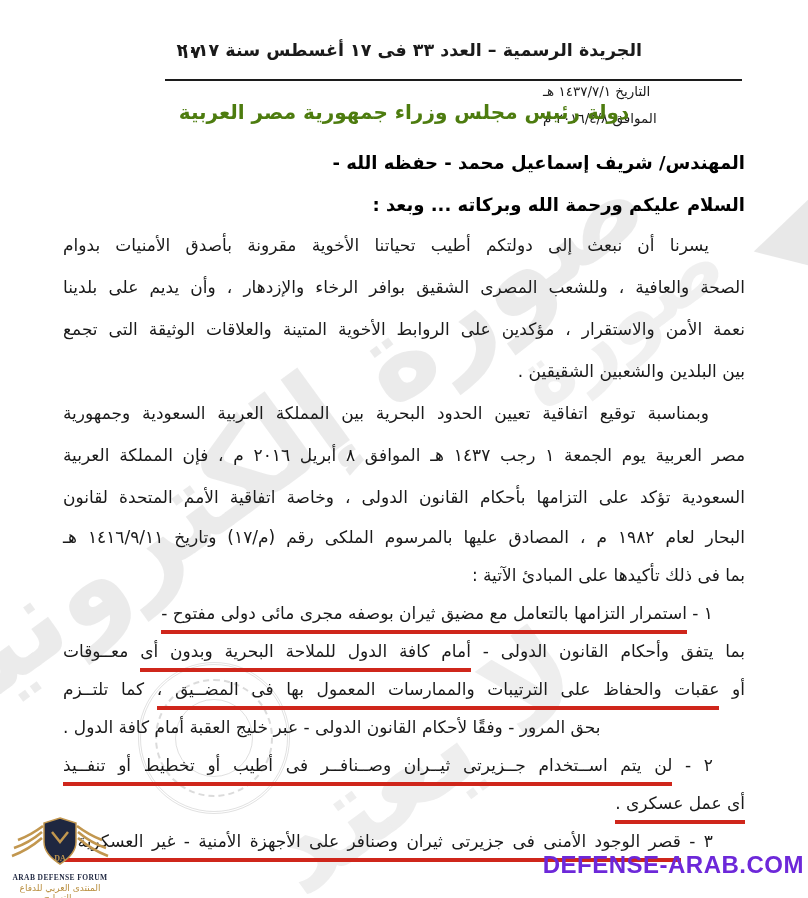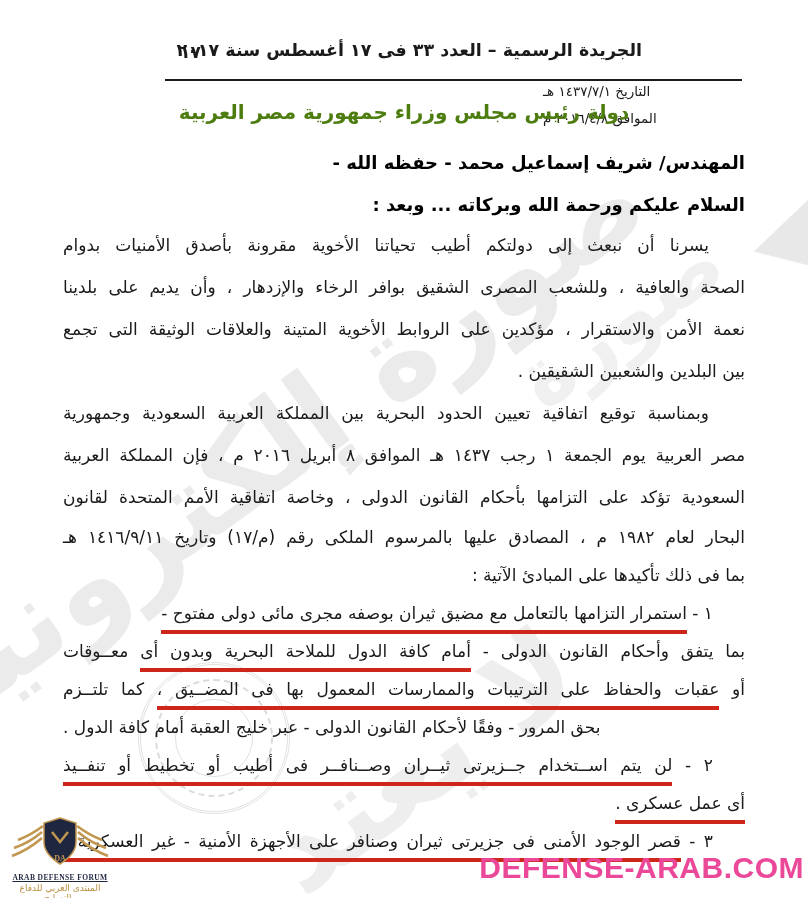--- a/index.html
+++ b/index.html
@@ -99,29 +99,28 @@
     text-align:center;
   }
   
   .footer-logo{
     left:5px;top:816px;width:110px;z-index:3;
     text-align:center;line-height:1.15;
   }
   .footer-logo .en{
     font-size:7.5px;font-weight:bold;color:#1f2740;letter-spacing:.4px;
     font-family:"Liberation Serif",serif;
-    text-decoration:underline;
   }
   .footer-logo .ar{
     font-size:9px;color:#b98e3e;direction:rtl;
   }
   .site-mark{
     right:4px;top:851px;z-index:3;
     font-family:"Liberation Sans",sans-serif;
-    font-size:30px;font-weight:bold;color:#ec4899;
+    font-size:24px;font-weight:bold;color:#6d28d9;
     letter-spacing:.5px;
   }
 </style>
 </head>
 <body>
 
 <div class="wm wm-text wm1">صورة إلكترونية</div>
 <div class="wm wm-text wm2">لا يعتد بها</div>
 <div class="wm wm-text wm3">صورة</div>
 <div class="wm stamp">

